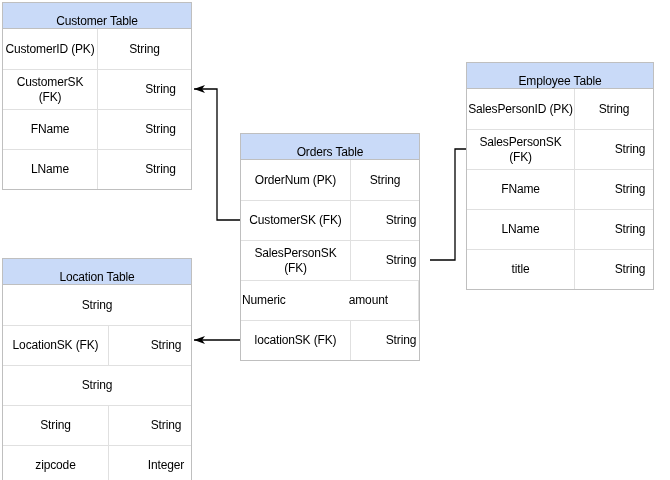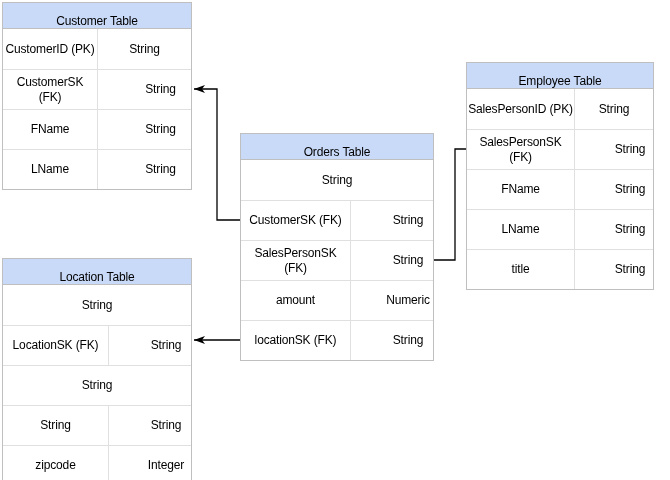--- a/index.html
+++ b/index.html
@@ -34,21 +34,21 @@
     display: flex; align-items: center; justify-content: center;
     text-align: center; white-space: pre-line; line-height: 1.25;
     padding: 0 1px;
   }
   .cell.field { border-right: 1px solid var(--inner-border); }
   .cell.type { flex: 1; }
 
   .t-customer { left: 2px;   top: 2px;   width: 190px; }
   .t-customer .cell.field { width: 95px; }
 
-  .t-orders   { left: 240px; top: 133px; width: 194px; }
+  .t-orders   { left: 240px; top: 133px; width: 180px; }
   .t-orders .cell.field { width: 110px; }
 
   .t-employee { left: 466px; top: 62px;  width: 188px; }
   .t-employee .cell.field { width: 108px; }
 
   .t-location { left: 2px;   top: 258px; width: 190px; }
   .t-location .cell.field { width: 106px; }
 </style>
 </head>
 <body>
@@ -90,34 +90,35 @@
       </div>
     </div>
   </div>
 
   <div class="er-table t-orders">
     <div class="thead">
       <span>Orders Table</span>
     </div>
     <div class="tbody">
       <div class="trow">
+        <div class="cell field">OrderNum (PK)</div>
         <div class="cell type">String</div>
       </div>
       <div class="trow">
         <div class="cell field">CustomerSK (FK)</div>
         <div class="cell type">String</div>
       </div>
       <div class="trow">
         <div class="cell field">SalesPersonSK
 (FK)</div>
         <div class="cell type">String</div>
       </div>
       <div class="trow">
+        <div class="cell type">Numeric</div>
         <div class="cell field">amount</div>
-        <div class="cell type">Numeric</div>
       </div>
       <div class="trow">
         <div class="cell field">locationSK (FK)</div>
         <div class="cell type">String</div>
       </div>
     </div>
   </div>
 
   <div class="er-table t-employee">
     <div class="thead">

